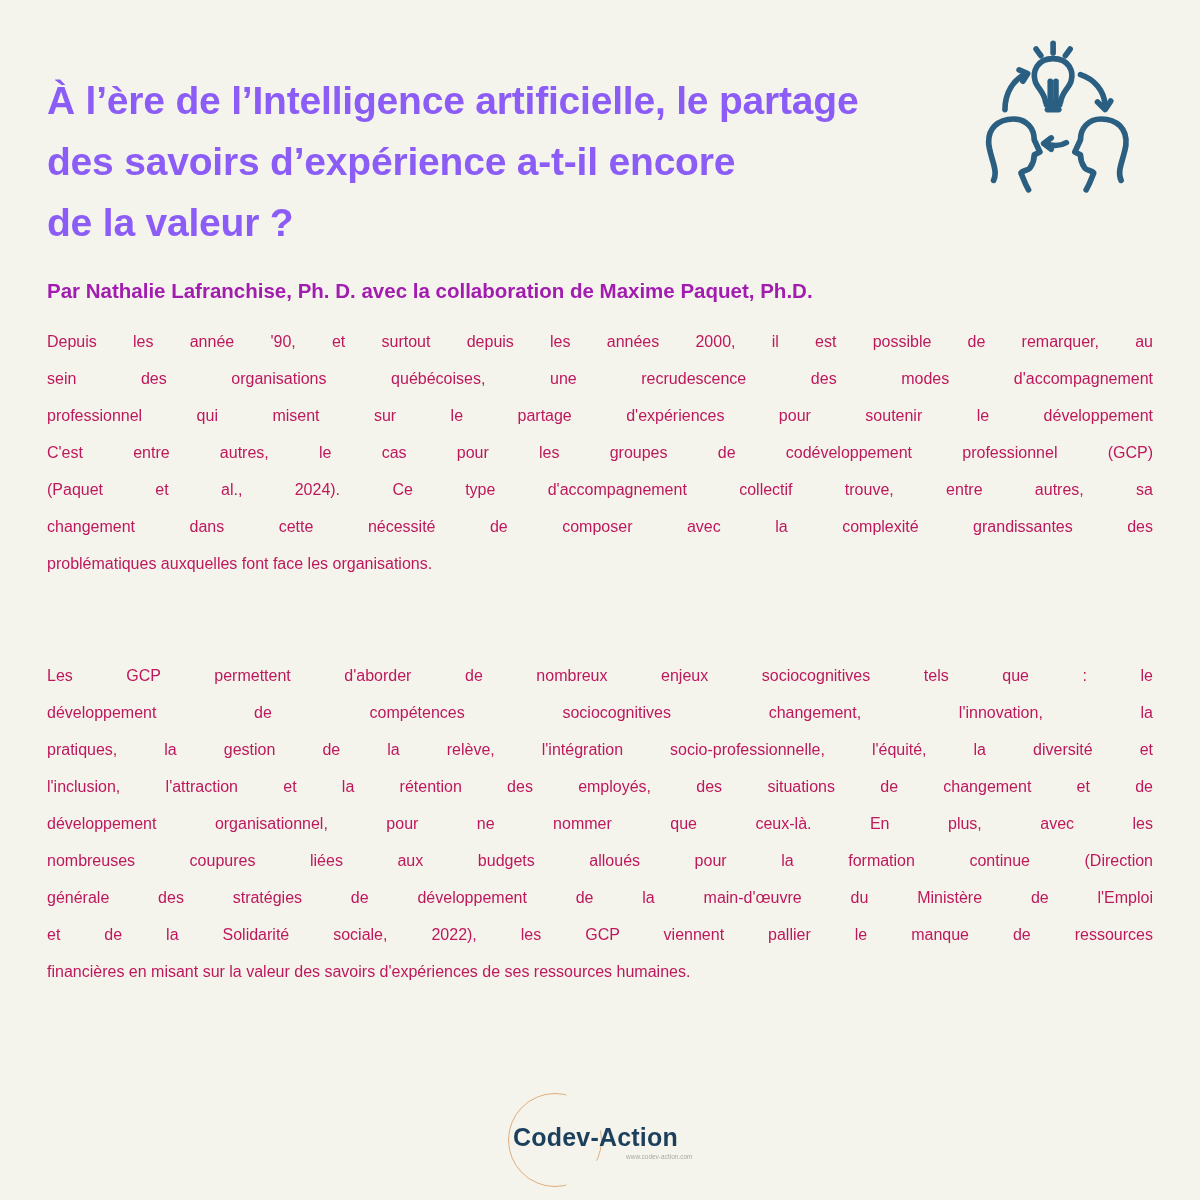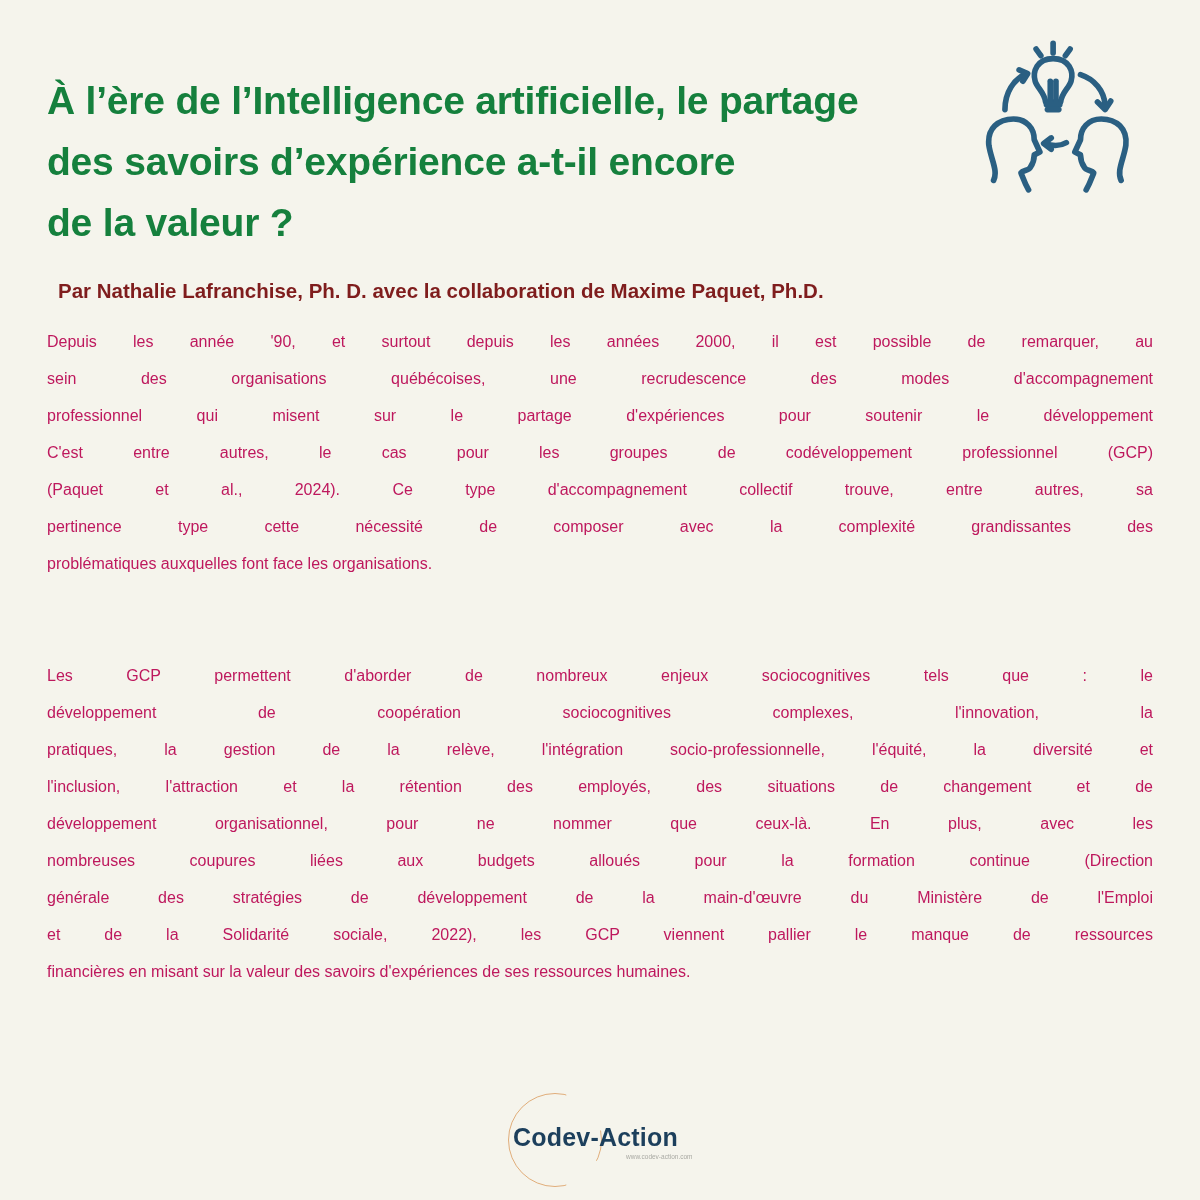--- a/index.html
+++ b/index.html
@@ -13,40 +13,40 @@
       position: relative;
       overflow: hidden;
       font-family: "Liberation Sans", sans-serif;
     }
     .title {
       position: absolute;
       left: 47px;
       top: 70px;
       width: 920px;
       margin: 0;
-      color: #15803d;
+      color: #8b5cf6;
       font-weight: bold;
       font-size: 39px;
       line-height: 61px;
       letter-spacing: -0.2px;
     }
     .title span { display: block; white-space: nowrap; }
     .hero-icon {
       position: absolute;
       left: 970px;
       top: 34px;
       width: 170px;
       height: 170px;
     }
     .byline {
       position: absolute;
-      left: 58px;
+      left: 47px;
       top: 277px;
       margin: 0;
-      color: #7f1d1d;
+      color: #a21caf;
       font-weight: bold;
       font-size: 20.5px;
       line-height: 28px;
       white-space: nowrap;
     }
     .body-text {
       position: absolute;
       left: 47px;
       width: 1106px;
       margin: 0;
@@ -138,27 +138,27 @@
 </svg>
 
 <p class="byline">Par Nathalie Lafranchise, Ph. D. avec la collaboration de Maxime Paquet, Ph.D.</p>
 
 <div class="body-text para1">
   <span class="line">Depuis les année '90, et surtout depuis les années 2000, il est possible de remarquer, au</span>
   <span class="line">sein des organisations québécoises, une recrudescence des modes d'accompagnement</span>
   <span class="line">professionnel qui misent sur le partage d'expériences pour soutenir le développement</span>
   <span class="line">C'est entre autres, le cas pour les groupes de codéveloppement professionnel (GCP)</span>
   <span class="line">(Paquet et al., 2024). Ce type d'accompagnement collectif trouve, entre autres, sa</span>
-  <span class="line">pertinence type cette nécessité de composer avec la complexité grandissantes des</span>
+  <span class="line">changement dans cette nécessité de composer avec la complexité grandissantes des</span>
   <span class="line last">problématiques auxquelles font face les organisations.</span>
 </div>
 
 <div class="body-text para2">
   <span class="line">Les GCP permettent d'aborder de nombreux enjeux sociocognitives tels que : le</span>
-  <span class="line">développement de coopération sociocognitives complexes, l'innovation, la</span>
+  <span class="line">développement de compétences sociocognitives changement, l'innovation, la</span>
   <span class="line">pratiques, la gestion de la relève, l'intégration socio-professionnelle, l'équité, la diversité et</span>
   <span class="line">l'inclusion, l'attraction et la rétention des employés, des situations de changement et de</span>
   <span class="line">développement organisationnel, pour ne nommer que ceux-là. En plus, avec les</span>
   <span class="line">nombreuses coupures liées aux budgets alloués pour la formation continue (Direction</span>
   <span class="line">générale des stratégies de développement de la main-d'œuvre du Ministère de l'Emploi</span>
   <span class="line">et de la Solidarité sociale, 2022), les GCP viennent pallier le manque de ressources</span>
   <span class="line last">financières en misant sur la valeur des savoirs d'expériences de ses ressources humaines.</span>
 </div>
 
 <div class="logo">

